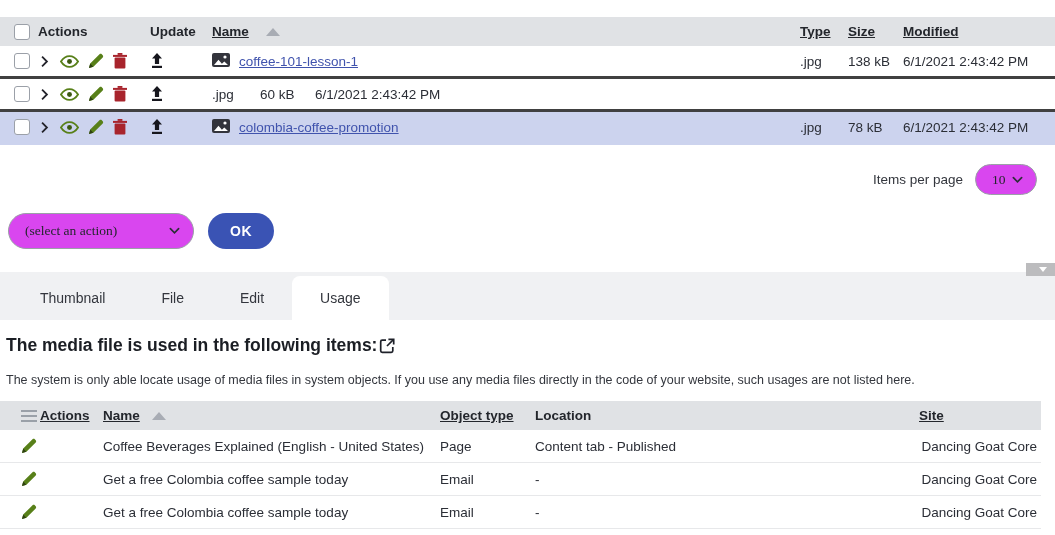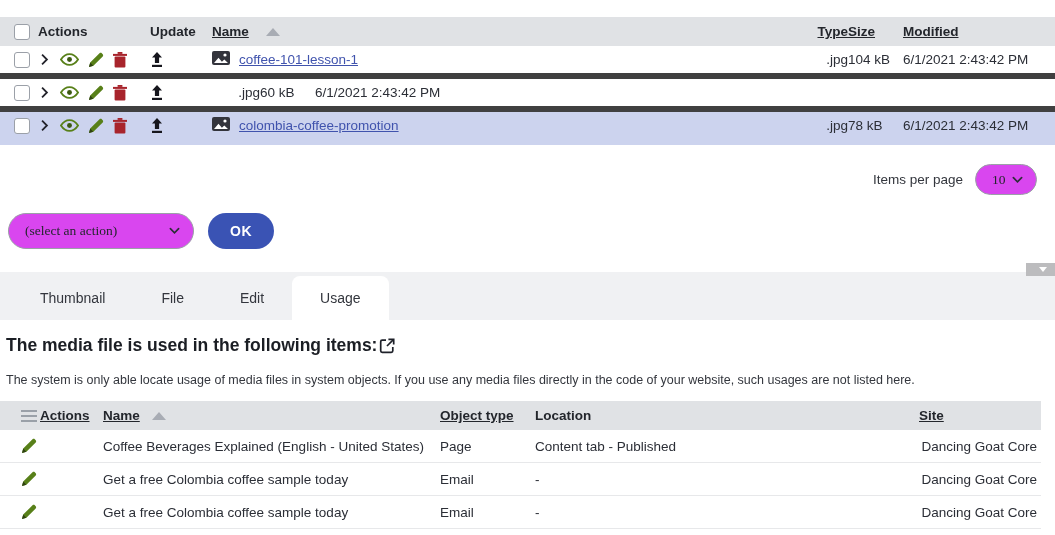--- a/index.html
+++ b/index.html
@@ -3,29 +3,29 @@
 <meta charset="utf-8">
 <style>
   * { box-sizing: border-box; margin: 0; padding: 0; }
   html,body { width:1055px; height:535px; overflow:hidden; }
   body {
     font-family: "Liberation Sans", sans-serif;
     background:#fff; color:#2b2e36; position:relative; font-size:13.5px;
   }
   
   .ft-row { display:flex; align-items:center; height:33px; padding:0 20px 0 14px;
-            border-bottom:6px solid #404040; background:#fff; }
+            border-bottom:3px solid #404040; background:#fff; }
   .ft-header { display:flex; align-items:center; height:29px; margin-top:17px;
                padding:0 20px 0 14px; background:#e0e2e5; font-weight:bold; color:#23262c; }
   .ft-row.selected { background:#ccd3ee; border-bottom-color:#ccd3ee; }
   .c-check { width:24px; display:flex; align-items:center; }
   .c-actions { width:112px; display:flex; align-items:center; gap:9px; }
   .c-update { width:62px; display:flex; align-items:center; }
   .c-name { flex:1; display:flex; align-items:center; gap:9px; min-width:0; }
-  .c-type { width:48px;text-align:right; }
+  .c-type { width:48px; }
   .c-size { width:55px; }
   .c-mod { width:132px; }
   .sort-link { text-decoration:underline; color:#23262c; cursor:pointer; }
   .hdr-plain { color:#23262c; }
   .name-link { color:#4053ad; text-decoration:underline; cursor:pointer; white-space:nowrap;
                overflow:hidden; text-overflow:ellipsis; }
   .tri-up { width:0; height:0; border-left:7px solid transparent; border-right:7px solid transparent;
             border-bottom:8px solid #a8acb4; display:inline-block; margin-left:8px; }
   input[type=checkbox]{ appearance:none; -webkit-appearance:none; width:16px; height:16px;
     border:1.5px solid #9ba0a8; border-radius:3px; background:#fff; cursor:pointer; }
@@ -131,21 +131,21 @@
     </span>
     <span class="c-name">
       <span><svg width="18" height="14" viewBox="0 0 18 14">
             <rect width="18" height="14" rx="2" fill="#33343c"></rect>
             <circle cx="13" cy="4" r="1.6" fill="#fff"></circle>
             <path d="M2 12l4.5-5.2 3.4 4 2.4-2.4L16 12z" fill="#fff"></path>
           </svg></span>
       <span class="name-link">coffee-101-lesson-1</span>
     </span>
     <span class="c-type">.jpg</span>
-    <span class="c-size">104 kB</span>
+    <span class="c-size">138 kB</span>
     <span class="c-mod">6/1/2021 2:43:42 PM</span>
   </div>
 
   <div class="ft-row">
     <span class="c-check">
         <input type="checkbox" style="">
       </span>
     <span class="c-actions">
       <span class="icon-btn">
           <svg width="13" height="13" viewBox="0 0 16 16">

